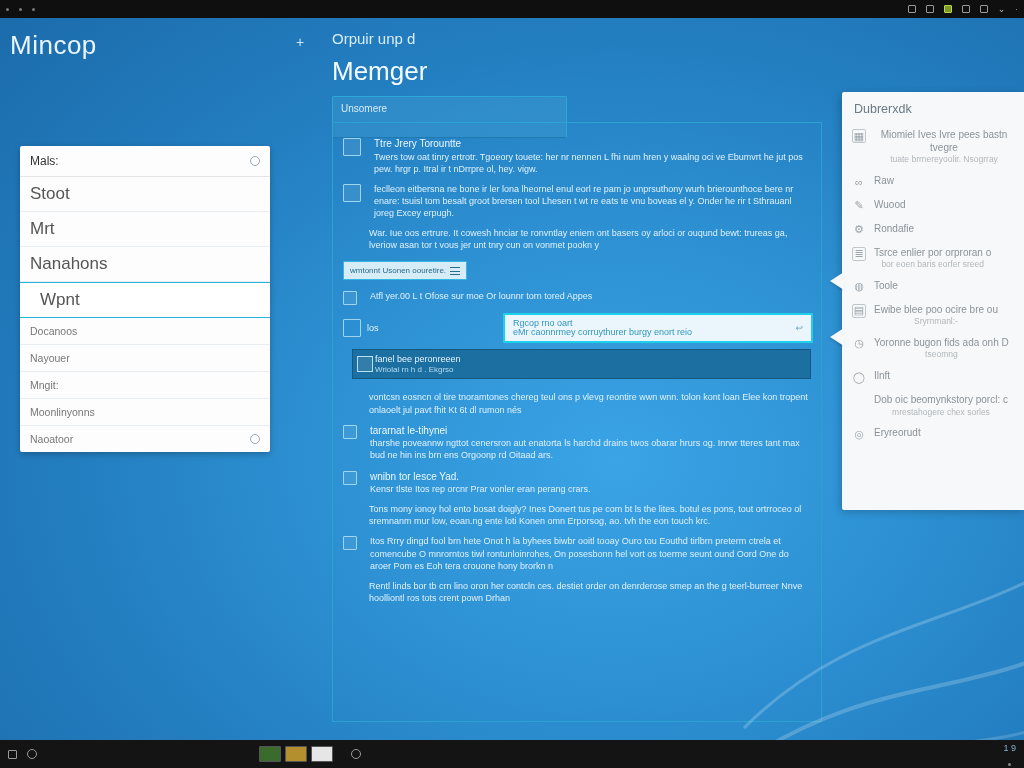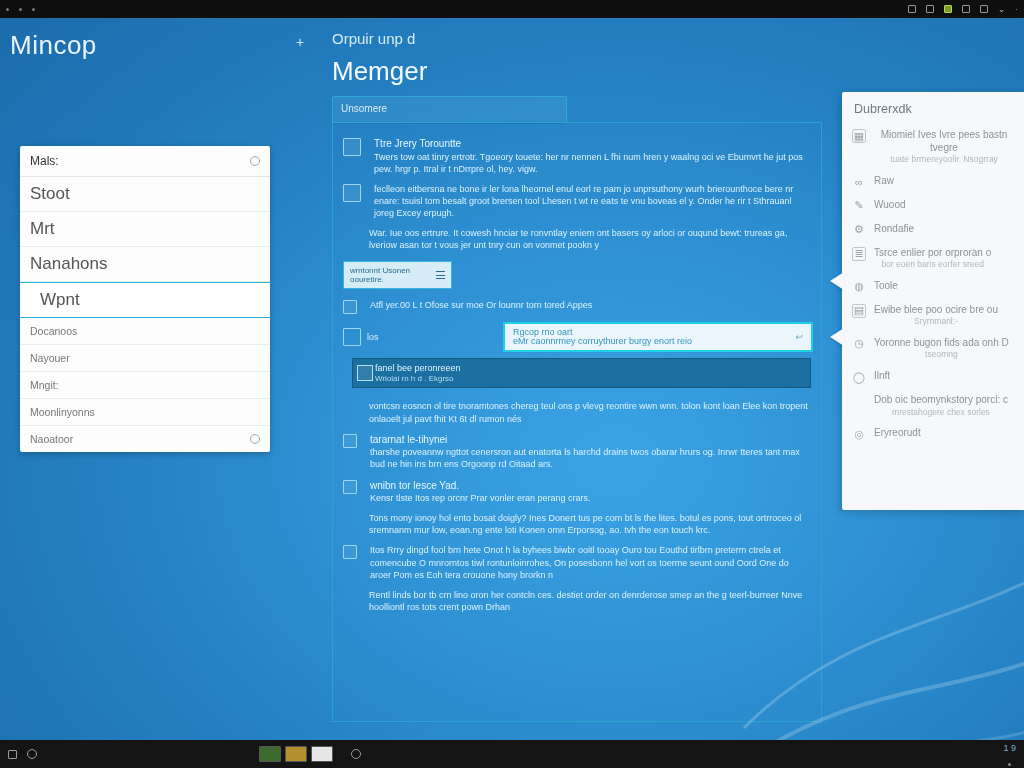--- a/index.html
+++ b/index.html
@@ -62,21 +62,21 @@
 .breadcrumb {
   position: absolute; top: 30px; left: 332px;
   color: #d8ecf8; font-size: 15px; font-weight: 300;
 }
 .pagetitle {
   position: absolute; top: 56px; left: 332px;
   color: #f4fbff; font-size: 26px; font-weight: 300;
 }
 .pagetab {
   position: absolute; top: 96px; left: 332px;
-  width: 235px; height: 28px;
+  width: 235px; height: 42px;
   border: 1.5px solid #2aa9d8; border-bottom-color: #1e7bb0;
   background: rgba(70,160,210,.35);
   color: #d8ecf8; font-size: 10px; padding: 6px 8px;
   border-radius: 2px 2px 0 0;
 }
 
 
 .centerframe {
   position: absolute; top: 122px; left: 332px; width: 490px; height: 600px;
   border: 1.5px solid #2aa3d1;
@@ -91,21 +91,21 @@
   border: 1.5px solid #9fd6ef; background: rgba(255,255,255,.08);
   margin-top: 1px; border-radius: 1px;
 }
 .centerframe .row .ic.sm { width: 14px; height: 14px; flex: 0 0 14px; }
 .centerframe .row .txt { flex: 1; }
 .centerframe .row.noic { padding-left: 28px; }
 .centerframe .row .title { color: #e9f7ff; font-size: 10px; }
 
 .centerframe .callout {
   margin: 6px 0 6px 2px;
-  width: 109px; border: 1.5px solid #34b6e2; background: #d6ecf7;
+  width: 124px; border: 1.5px solid #34b6e2; background: #d6ecf7;
   color: #2b6b8c; font-size: 8px; padding: 4px 6px;
   display: flex; justify-content: space-between; align-items: center;
   border-radius: 1px;
 }
 .centerframe .callout .lines { width: 10px; height: 8px; border-top: 1px solid #2b6b8c; border-bottom: 1px solid #2b6b8c; position: relative; }
 .centerframe .callout .lines::after { content: ""; position: absolute; top: 3px; left: 0; right: 0; border-top: 1px solid #2b6b8c; }
 
 
 .centerframe .inputrow {
   display: flex; gap: 6px; margin: 4px 0 6px 2px; align-items: center;

